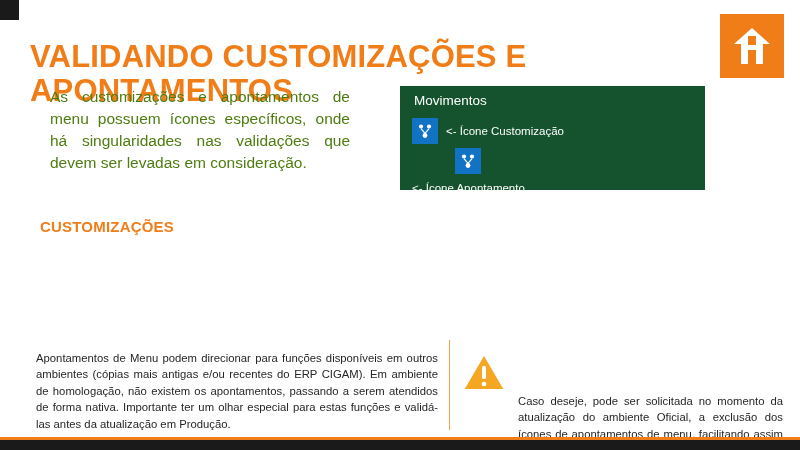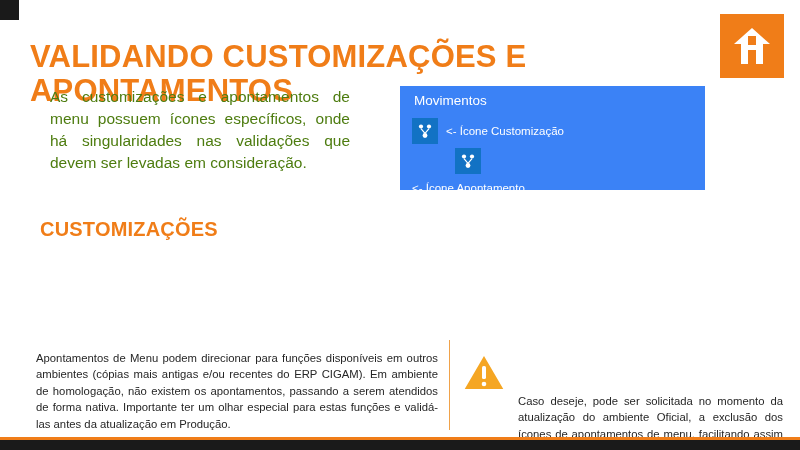--- a/index.html
+++ b/index.html
@@ -71,21 +71,21 @@
     text-align: justify;
     text-justify: inter-word;
   }
   
   .panel {
     position: absolute;
     left: 400px;
     top: 86px;
     width: 305px;
     height: 104px;
-    background: #3b82f6;
+    background: #14532d;
   }
   .panel-title {
     position: absolute;
     left: 14px;
     top: 7px;
     font-size: 13.5px;
     color: #ffffff;
   }
   .panel-row {
     position: absolute;
@@ -105,21 +105,21 @@
     justify-content: center;
   }
   .icon-tile svg { display: block; }
   .panel-label {
     font-size: 11.5px;
     color: #ffffff;
   }
   
   .section-head {
     position: absolute;
-    font-size: 20px;
+    font-size: 15px;
     font-weight: bold;
     color: #f07d18;
     letter-spacing: 0.2px;
   }
   .section-head.s1 { left: 40px; top: 218px; }
   .section-head.s2 { left: 40px; top: 316px; }
   
   .body-p {
     position: absolute;
     font-size: 11.3px;

